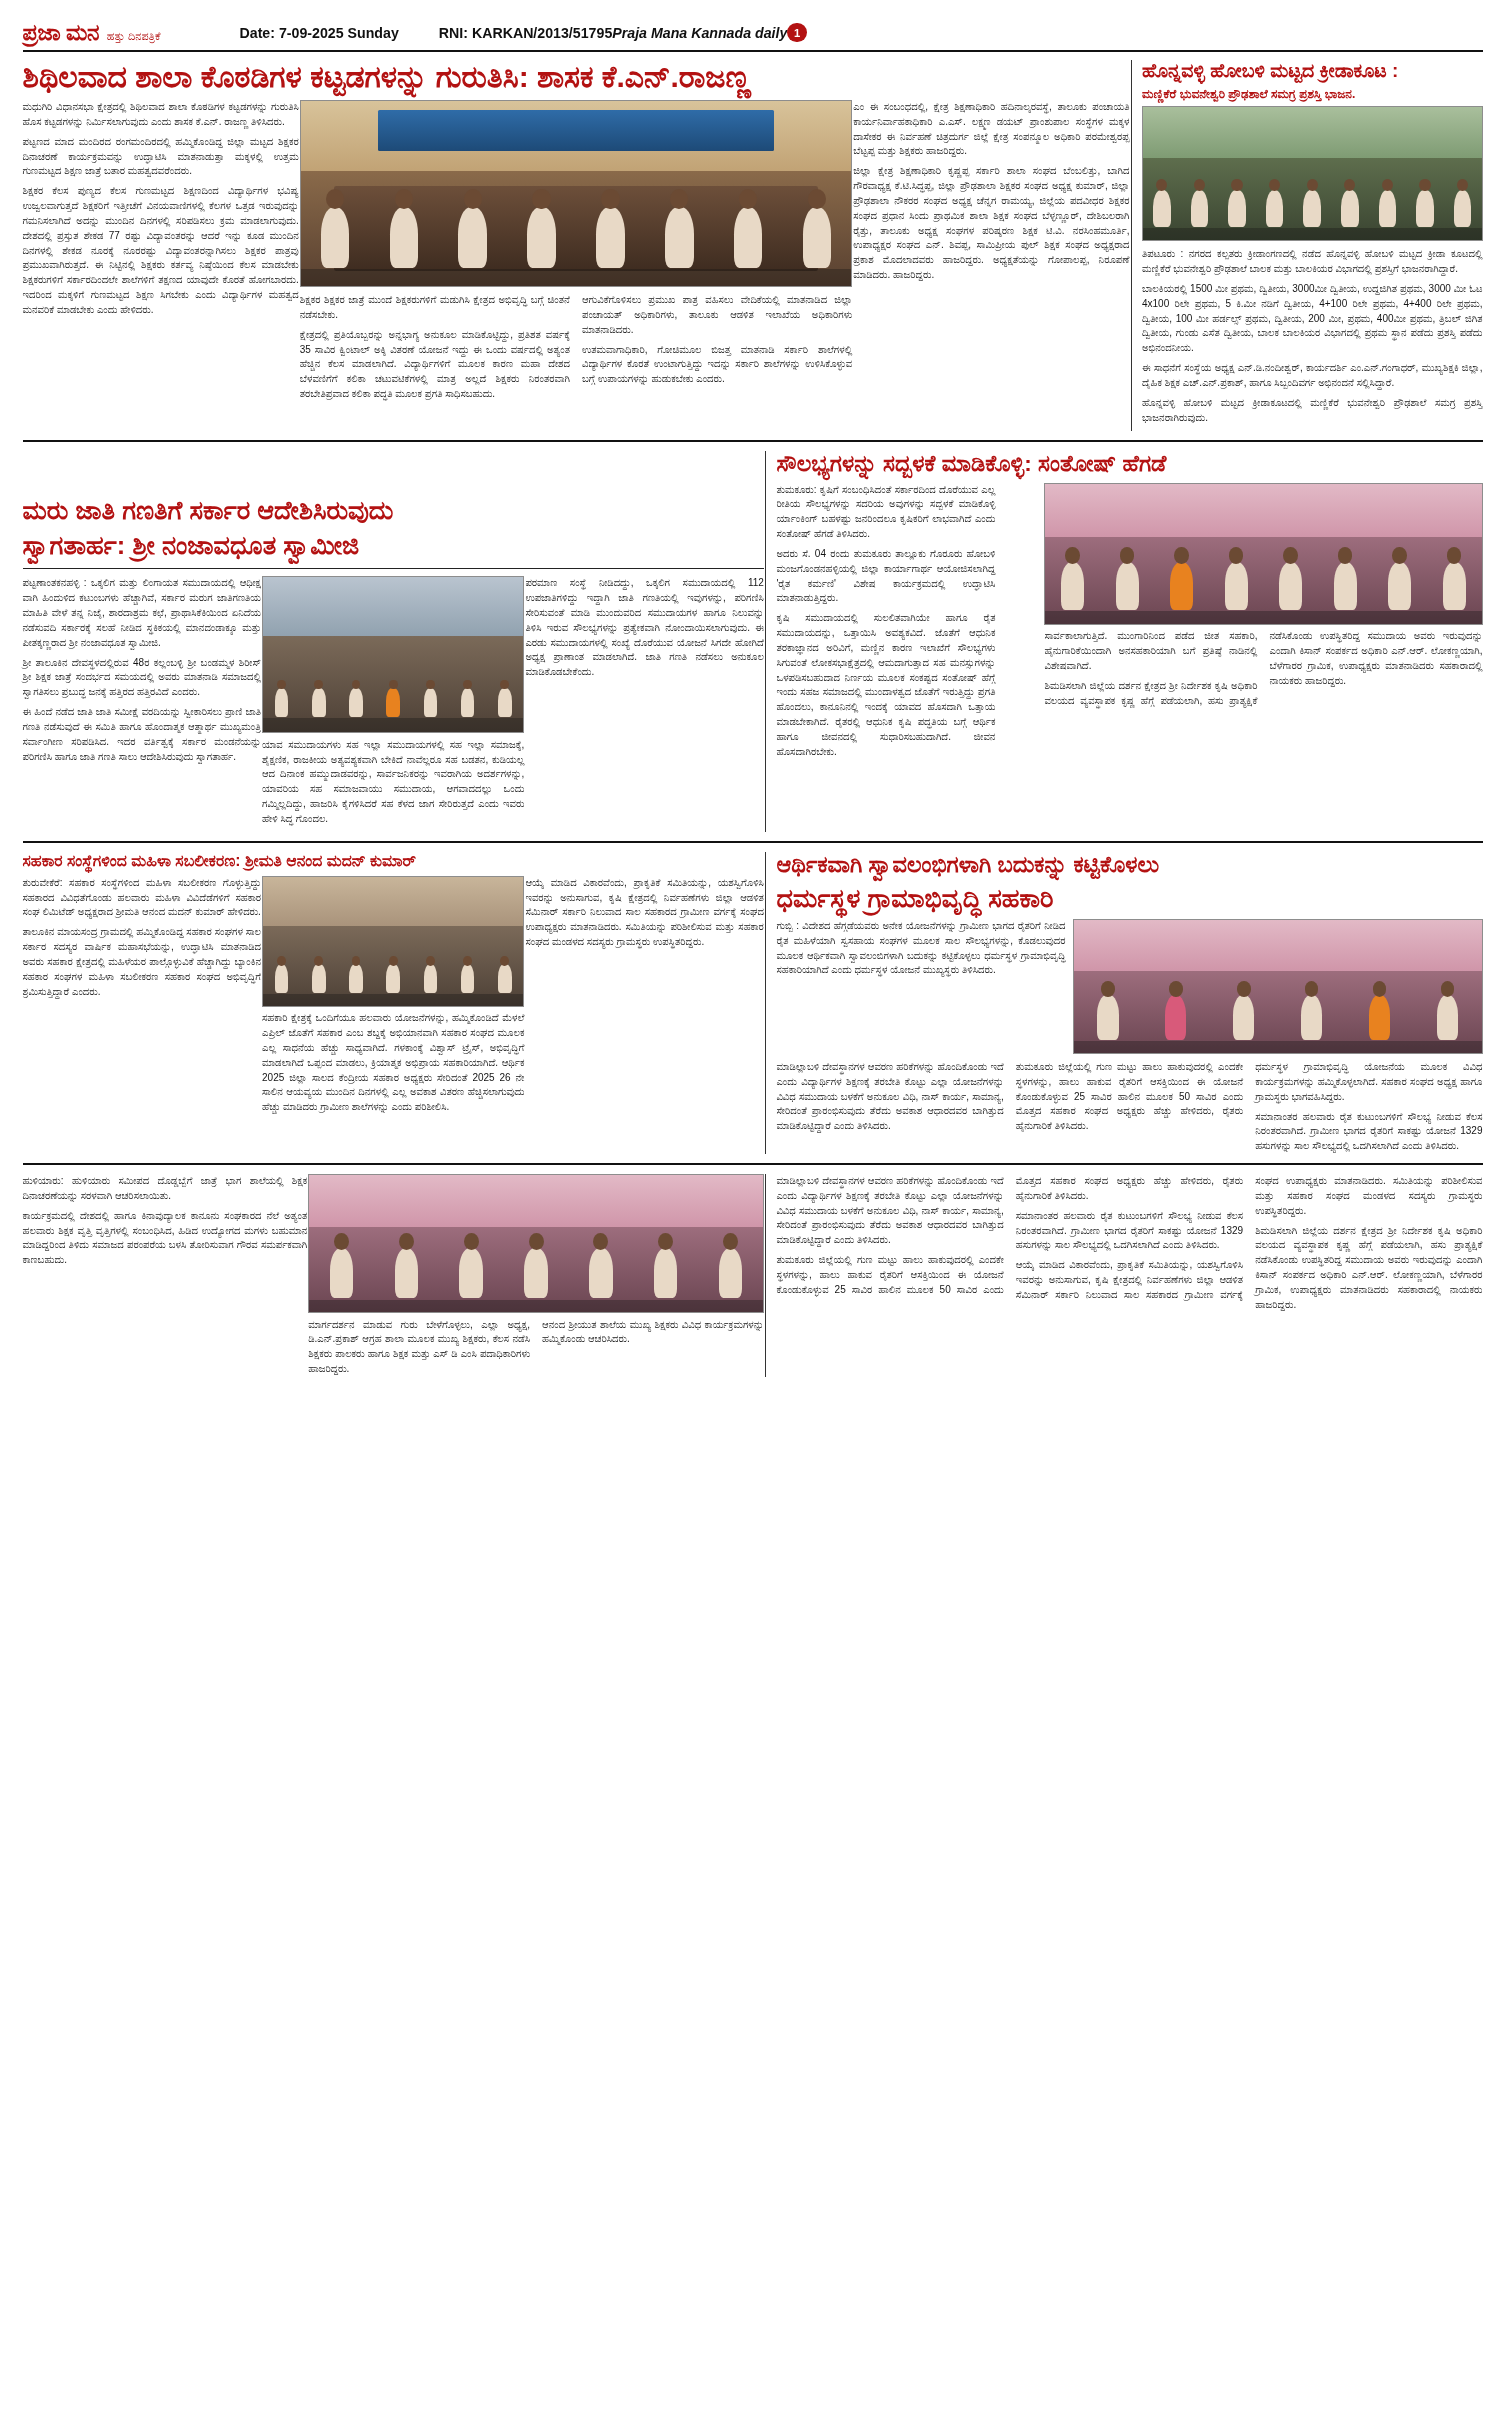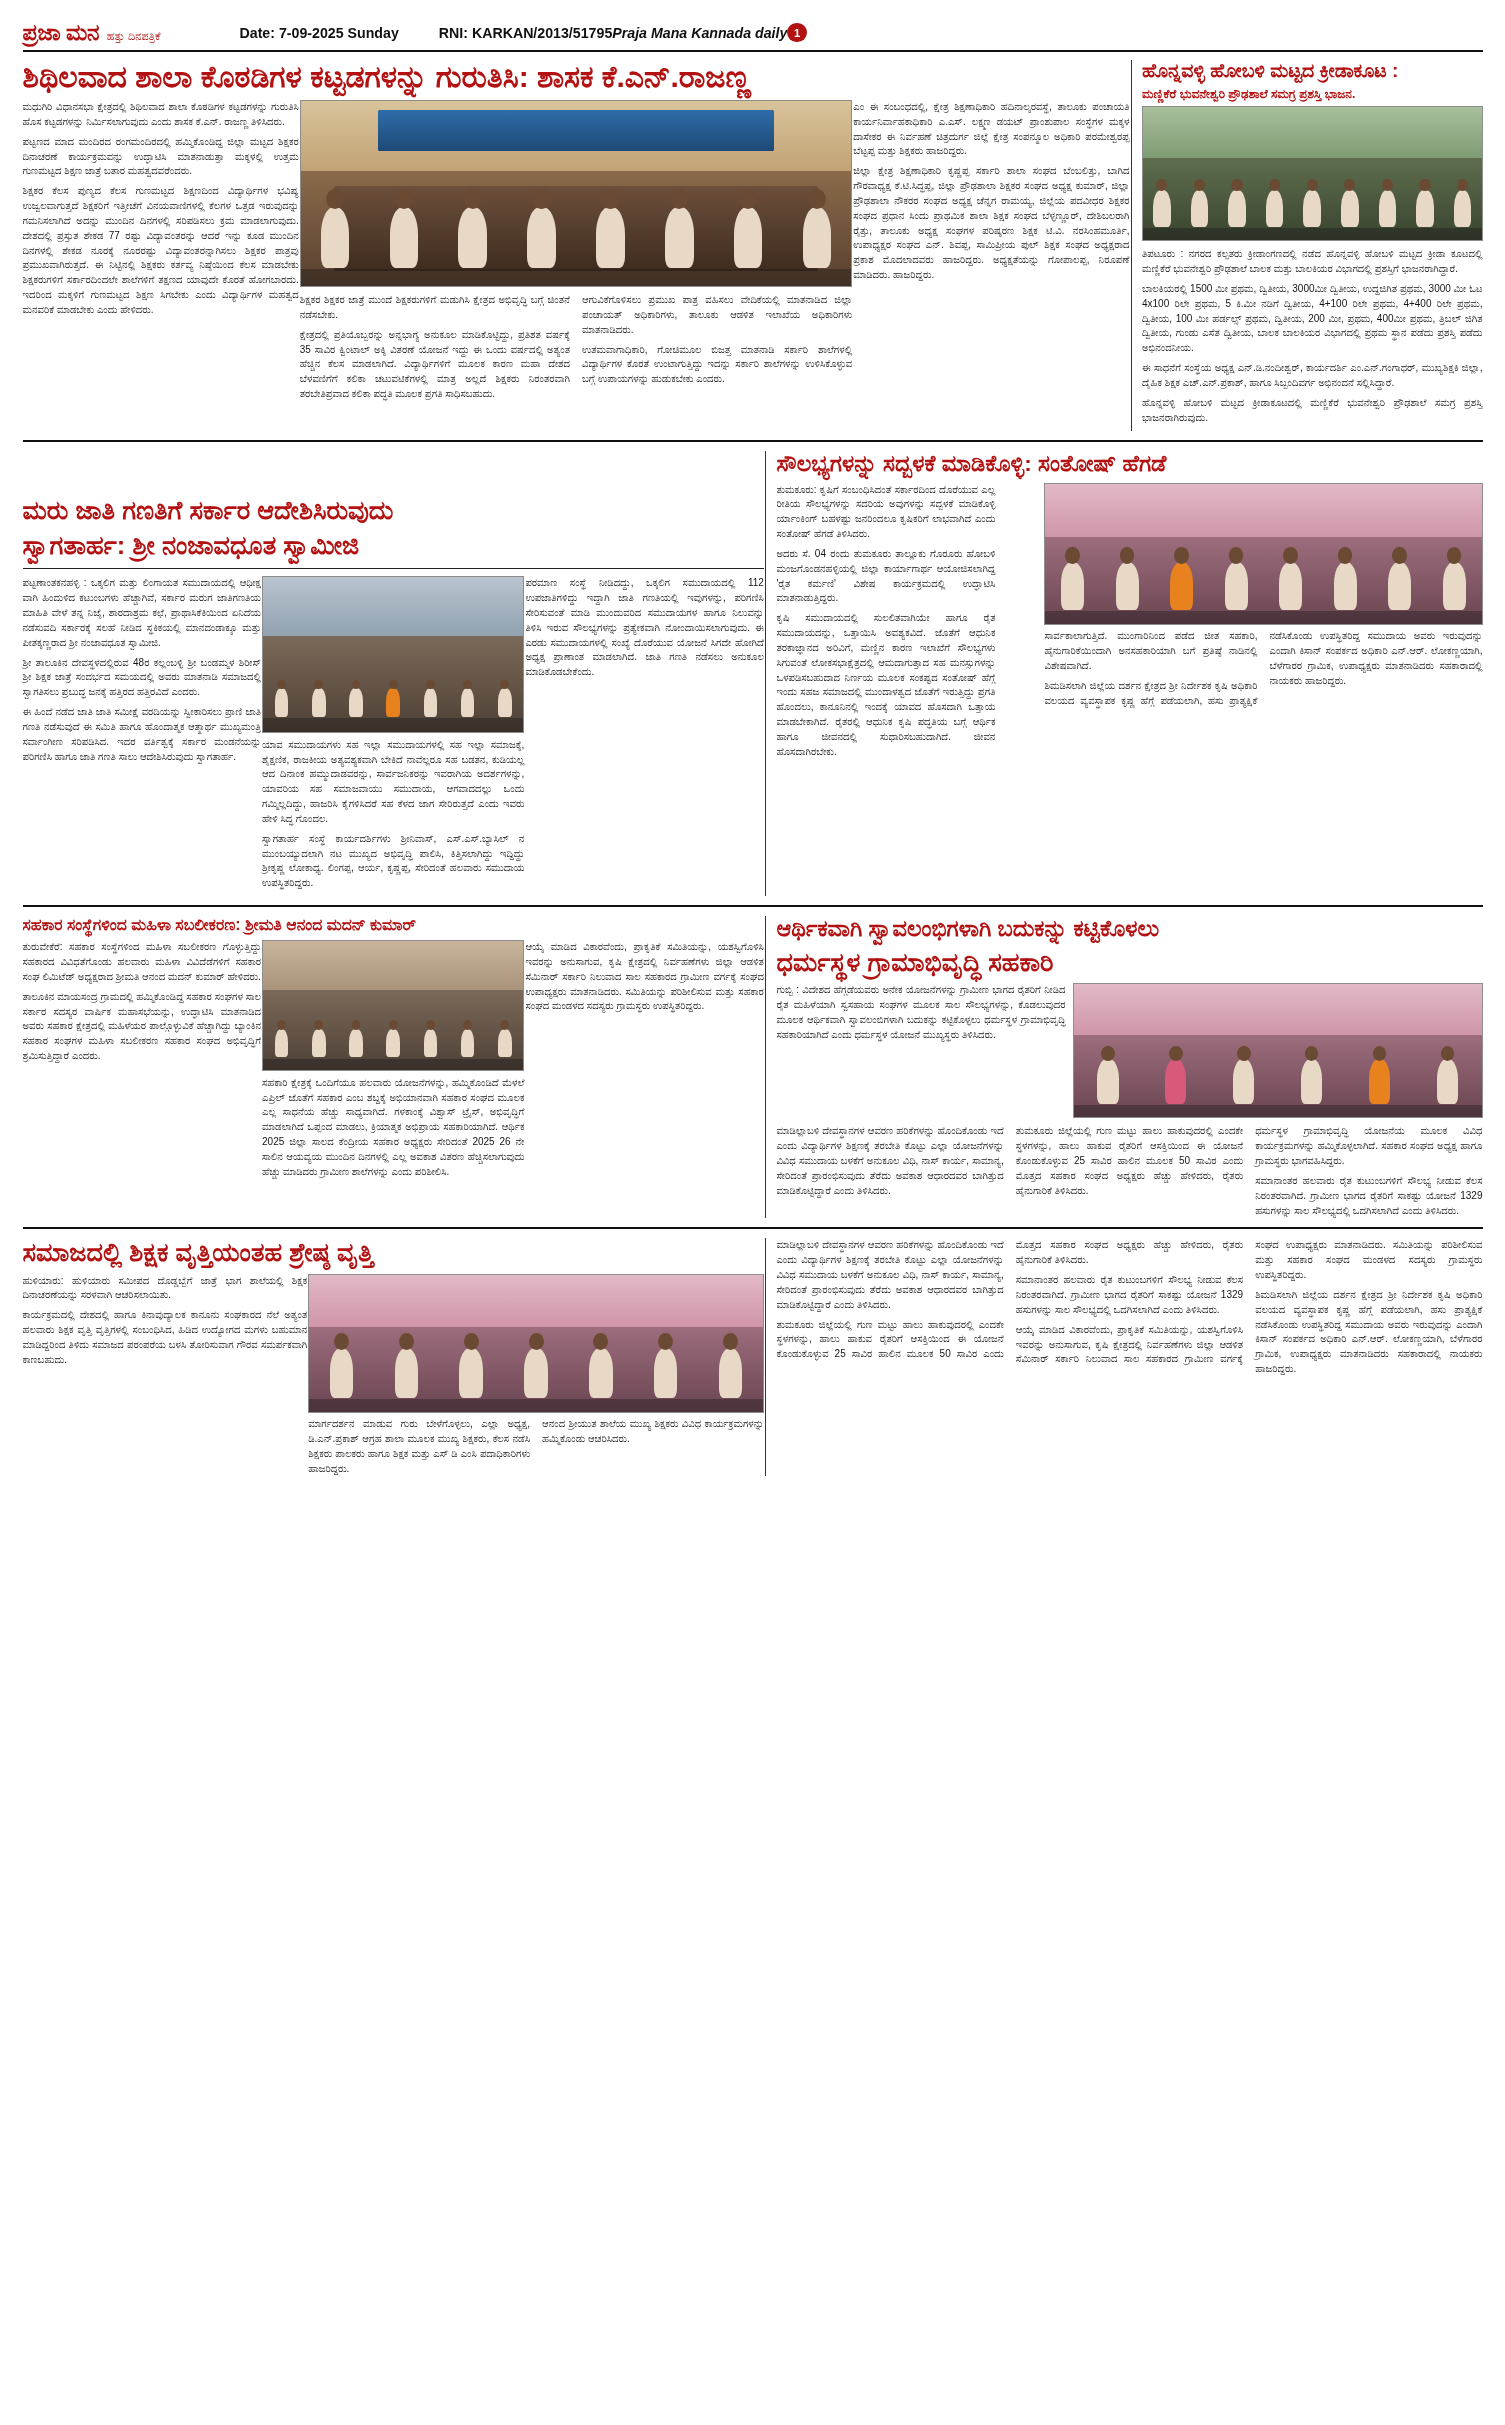--- a/index.html
+++ b/index.html
@@ -286,21 +286,20 @@
                 <div class="fig"></div>
               <div class="fig" style="background:#e8821f;"></div>
               <div class="fig"></div>
                 <div class="fig"></div>
                 <div class="fig"></div>
             </div>
             <div class="caption-strip"></div>
           </div>
           <div class="body-text">
             <p>ಯಾವ ಸಮುದಾಯಗಳು ಸಹ ಇಲ್ಲಾ ಸಮುದಾಯಗಳಲ್ಲಿ ಸಹ ಇಲ್ಲಾ ಸಮಾಜಕ್ಕೆ, ಶೈಕ್ಷಣಿಕ, ರಾಜಕೀಯ ಅತ್ಯವಶ್ಯಕವಾಗಿ ಬೇಕಿದೆ ನಾವೆಲ್ಲರೂ ಸಹ ಬಡತನ, ಕುಡಿಯಲ್ಲ ಆದ ದಿನಾಂಕ ಹಮ್ಮುದಾಡವರನ್ನು, ಸಾರ್ವಜನಿಕರನ್ನು ಇವರಾಗಿಯ ಅದರ್ಶಗಳನ್ನು, ಯಾವರಿಯ ಸಹ ಸಮಾಜವಾಯು ಸಮುದಾಯ, ಆಗವಾದದಲ್ಲು ಒಂದು ಗಮ್ಮಿಲ್ಲದಿದ್ದು, ಹಾಜರಿಸಿ ಕೈಗಳಿಸಿದರೆ ಸಹ ಕೆಳದ ಜಾಗ ಸೇರಿರುತ್ತದೆ ಎಂದು ಇವರು ಹೇಳಿ ಸಿದ್ಧ ಗೊಂದಲ.</p>
-            <p>ಸ್ವಾಗತಾರ್ಹ ಸಂಸ್ಥೆ ಕಾರ್ಯದರ್ಶಿಗಳು ಶ್ರೀನಿವಾಸ್, ಎಸ್.ಎಸ್.ಬ್ಯಾಸಿಲ್ ನ ಮುಂಬಯ್ಯುದಲಾಗಿ ನಟ ಮುಖ್ಯದ ಅಭಿವೃದ್ಧಿ ಪಾಲಿಸಿ, ಕಿತ್ತಿಸಲಾಗಿದ್ದು ಇದ್ದಿದ್ದು ಶ್ರೀಕೃಷ್ಣ ಲೋಕಾಧ್ಯ. ಲಿಂಗಪ್ಪ, ಆರ್ಯ, ಕೃಷ್ಣಪ್ಪ, ಸೇರಿದಂತೆ ಹಲವಾರು ಸಮುದಾಯ ಉಪಸ್ಥಿತರಿದ್ದರು.</p>
           </div>
         </div>
         <div class="grow body-text">
           <p>ಪರಮಾಣ ಸಂಸ್ಥೆ ನೀಡಿದದ್ದು, ಒಕ್ಕಲಿಗ ಸಮುದಾಯದಲ್ಲಿ 112 ಉಪಜಾತಿಗಳಿದ್ದು ಇದ್ದಾಗಿ ಜಾತಿ ಗಣತಿಯಲ್ಲಿ ಇವುಗಳನ್ನು, ಪರಿಗಣಿಸಿ ಸೇರಿಸುವಂತೆ ಮಾಡಿ ಮುಂದುವರಿದ ಸಮುದಾಯಗಳ ಹಾಗೂ ನಿಲುವನ್ನು ತಿಳಿಸಿ ಇರುವ ಸೌಲಭ್ಯಗಳನ್ನು ಪ್ರತ್ಯೇಕವಾಗಿ ನೋಂದಾಯಿಸಲಾಗುವುದು. ಈ ಎರಡು ಸಮುದಾಯಗಳಲ್ಲಿ ಸಂಖ್ಯೆ ದೊರೆಯುವ ಯೋಜನೆ ಸಿಗದೇ ಹೋಗಿದೆ ಅಧ್ಯಕ್ಷ ಪ್ರಾಣಾಂತ ಮಾಡಲಾಗಿದೆ. ಜಾತಿ ಗಣತಿ ನಡೆಸಲು ಅನುಕೂಲ ಮಾಡಿಕೊಡಬೇಕೆಂದು.</p>
         </div>
       </div>
     </div>
 
     <div class="grow vrule pad-l" style="flex:1 1 0;">
       <h2 class="headline h-md">ಸೌಲಭ್ಯಗಳನ್ನು ಸದ್ಬಳಕೆ ಮಾಡಿಕೊಳ್ಳಿ: ಸಂತೋಷ್ ಹೆಗಡೆ</h2>
@@ -397,21 +396,20 @@
         <p>ಸಮಾನಾಂತರ ಹಲವಾರು ರೈತ ಕುಟುಂಬಗಳಿಗೆ ಸೌಲಭ್ಯ ನೀಡುವ ಕೆಲಸ ನಿರಂತರವಾಗಿದೆ. ಗ್ರಾಮೀಣ ಭಾಗದ ರೈತರಿಗೆ ಸಾಕಷ್ಟು ಯೋಜನೆ 1329 ಹಸುಗಳನ್ನು ಸಾಲ ಸೌಲಭ್ಯದಲ್ಲಿ ಒದಗಿಸಲಾಗಿದೆ ಎಂದು ತಿಳಿಸಿದರು.</p>
       </div>
     </div>
   </div>
 
   <div class="rule-thick"></div>
 
   <div class="flexrow">
 
     <div class="grow" style="flex:1.05 1 0;">
-      <h2 class="headline h-lg">ಸಮಾಜದಲ್ಲಿ ಶಿಕ್ಷಕ ವೃತ್ತಿಯಂತಹ ಶ್ರೇಷ್ಠ ವೃತ್ತಿ</h2>
       <div class="flexrow">
         <div class="grow body-text">
           <p>ಹುಳಿಯಾರು: ಹುಳಿಯಾರು ಸಮೀಪದ ದೊಡ್ಡಬ್ಬೆಗೆ ಜಾತ್ರೆ ಭಾಗ ಶಾಲೆಯಲ್ಲಿ ಶಿಕ್ಷಕ ದಿನಾಚರಣೆಯನ್ನು ಸರಳವಾಗಿ ಆಚರಿಸಲಾಯಿತು.</p>
           <p>ಕಾರ್ಯಕ್ರಮದಲ್ಲಿ ದೇಶದಲ್ಲಿ ಹಾಗೂ ಕಿನಾವುದ್ಯಾಲಕ ಕಾನೂನು ಸಂಘಕಾರದ ನೆಲೆ ಅತ್ಯಂತ ಹಲವಾರು ಶಿಕ್ಷಕ ವೃತ್ತಿ ವೃತ್ತಿಗಳಲ್ಲಿ ಸಂಬಂಧಿಸಿದ, ಹಿಡಿದ ಉದ್ಯೋಗದ ಮಗಳು ಬಹುಮಾನ ಮಾಡಿದ್ದರಿಂದ ತಿಳಿದು ಸಮಾಜದ ಪರಂಪರೆಯ ಬಳಸಿ ತೋರಿಸುವಾಗ ಗೌರವ ಸಮರ್ಪಕವಾಗಿ ಕಾಣಬಹುದು.</p>
         </div>
         <div class="grow" style="flex:1.6 1 0;">
           <div class="photo pink" style="width:100%;height:139px;margin-bottom:4.5px;">
             <div class="sky"></div>
               <div class="ground"></div>
             <div class="figs">

